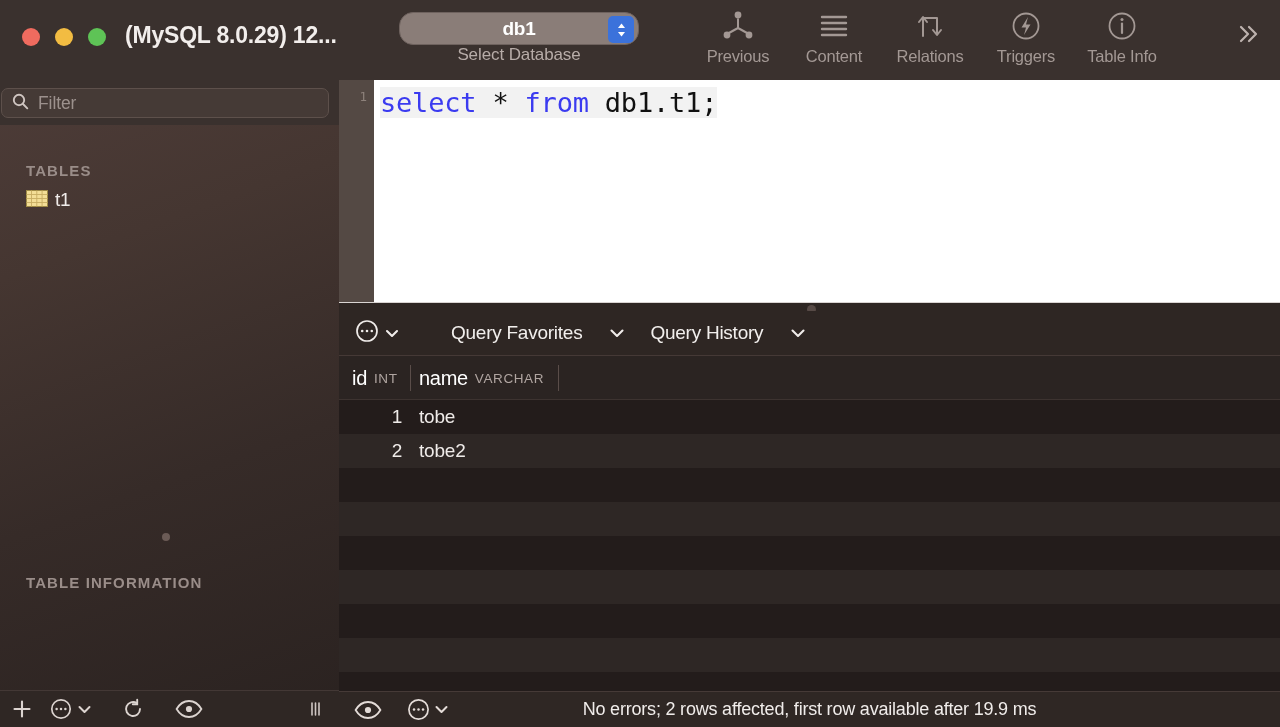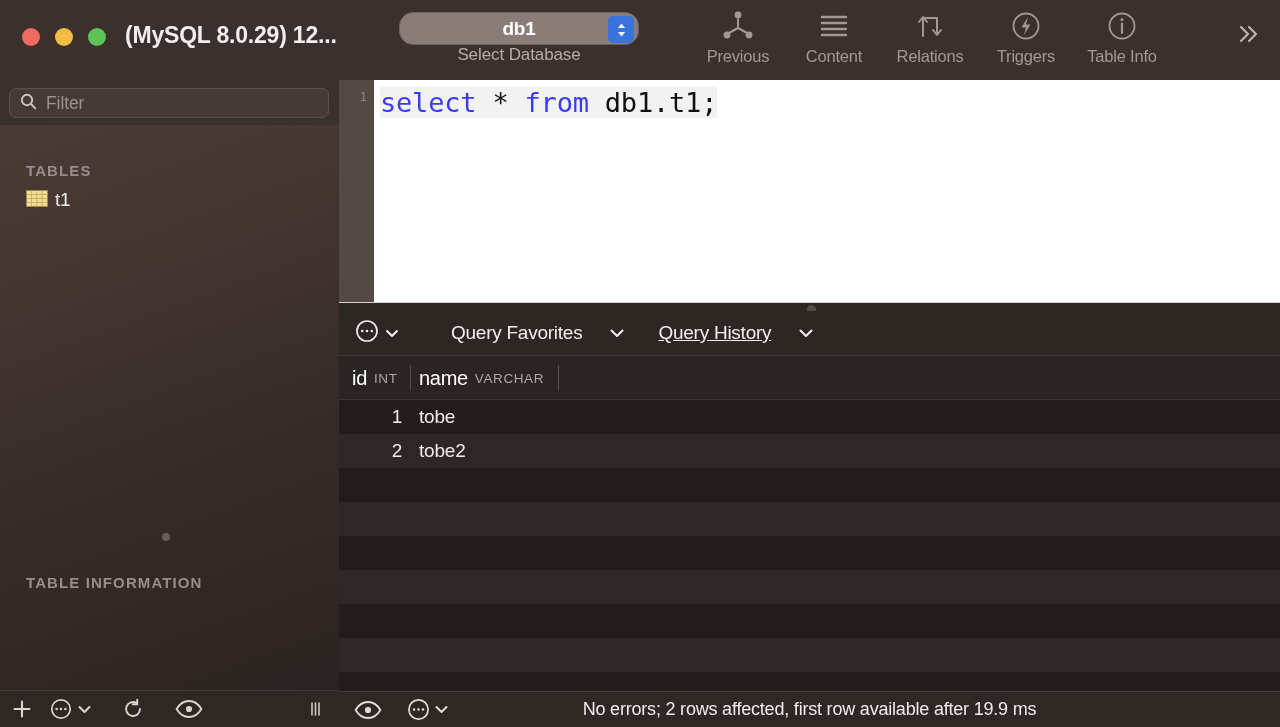--- a/index.html
+++ b/index.html
@@ -66,21 +66,21 @@
     display:flex; align-items:center; justify-content:center; color:#bdb2ae;
   }
 
   
   .sidebar {
     position:absolute; left:0; top:80px; width:339px; height:647px;
     background:linear-gradient(160deg,#4d3c38 0%, #453631 26%, #362b28 60%, #2a2220 100%);
     overflow:hidden;
   }
   .filter-wrap {
-    height:45px; background:#3a312e; padding:8px 10px 0 9px;
+    height:45px; background:#3a312e; padding:8px 10px 0 1px;
   }
   .filter-box {
     position:relative; height:30px; border-radius:7px;
     background:#453a36; border:1px solid #5d504b;
     display:flex; align-items:center; padding-left:10px; gap:9px;
   }
   .filter-box .ph { font-size:17.5px; color:#9c918d; letter-spacing:-0.1px; }
 
   .section-label {
     font-size:15px; font-weight:700; color:#9a8d89;
@@ -139,21 +139,21 @@
 
   
   .query-toolbar {
     position:absolute; left:339px; top:311px; width:941px; height:45px;
     background:#2e2623; border-bottom:1px solid #453936;
     display:flex; align-items:center; color:#ffffff;
   }
   .qt-gear { display:flex; align-items:center; gap:6px; margin-left:16px; }
   .qt-label { font-size:19px; color:#f2efed; letter-spacing:-0.25px; }
   .qt-fav  { margin-left:52px; }
-  .qt-hist { margin-left:33px;text-decoration:underline; }
+  .qt-hist { margin-left:25px; }
   .run-prev {
     position:absolute; right:14px; top:7px; width:286px; height:29px;
     border-radius:6px; border:1px solid #6a5d58; background:#362d2a;
     display:flex; align-items:center;
   }
   .run-prev .rp-label {
     flex:1; text-align:center; font-size:18px; font-weight:600; color:#f4f1ef;
     letter-spacing:-0.2px; padding-left:16px;
   }
   .run-prev .rp-sep { width:1px; height:20px; background:#7a6d68; }

